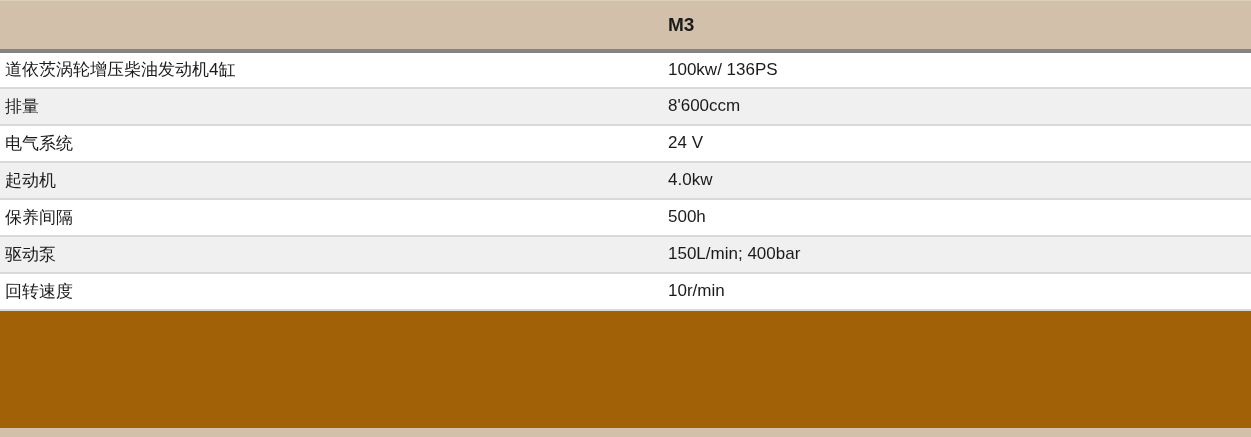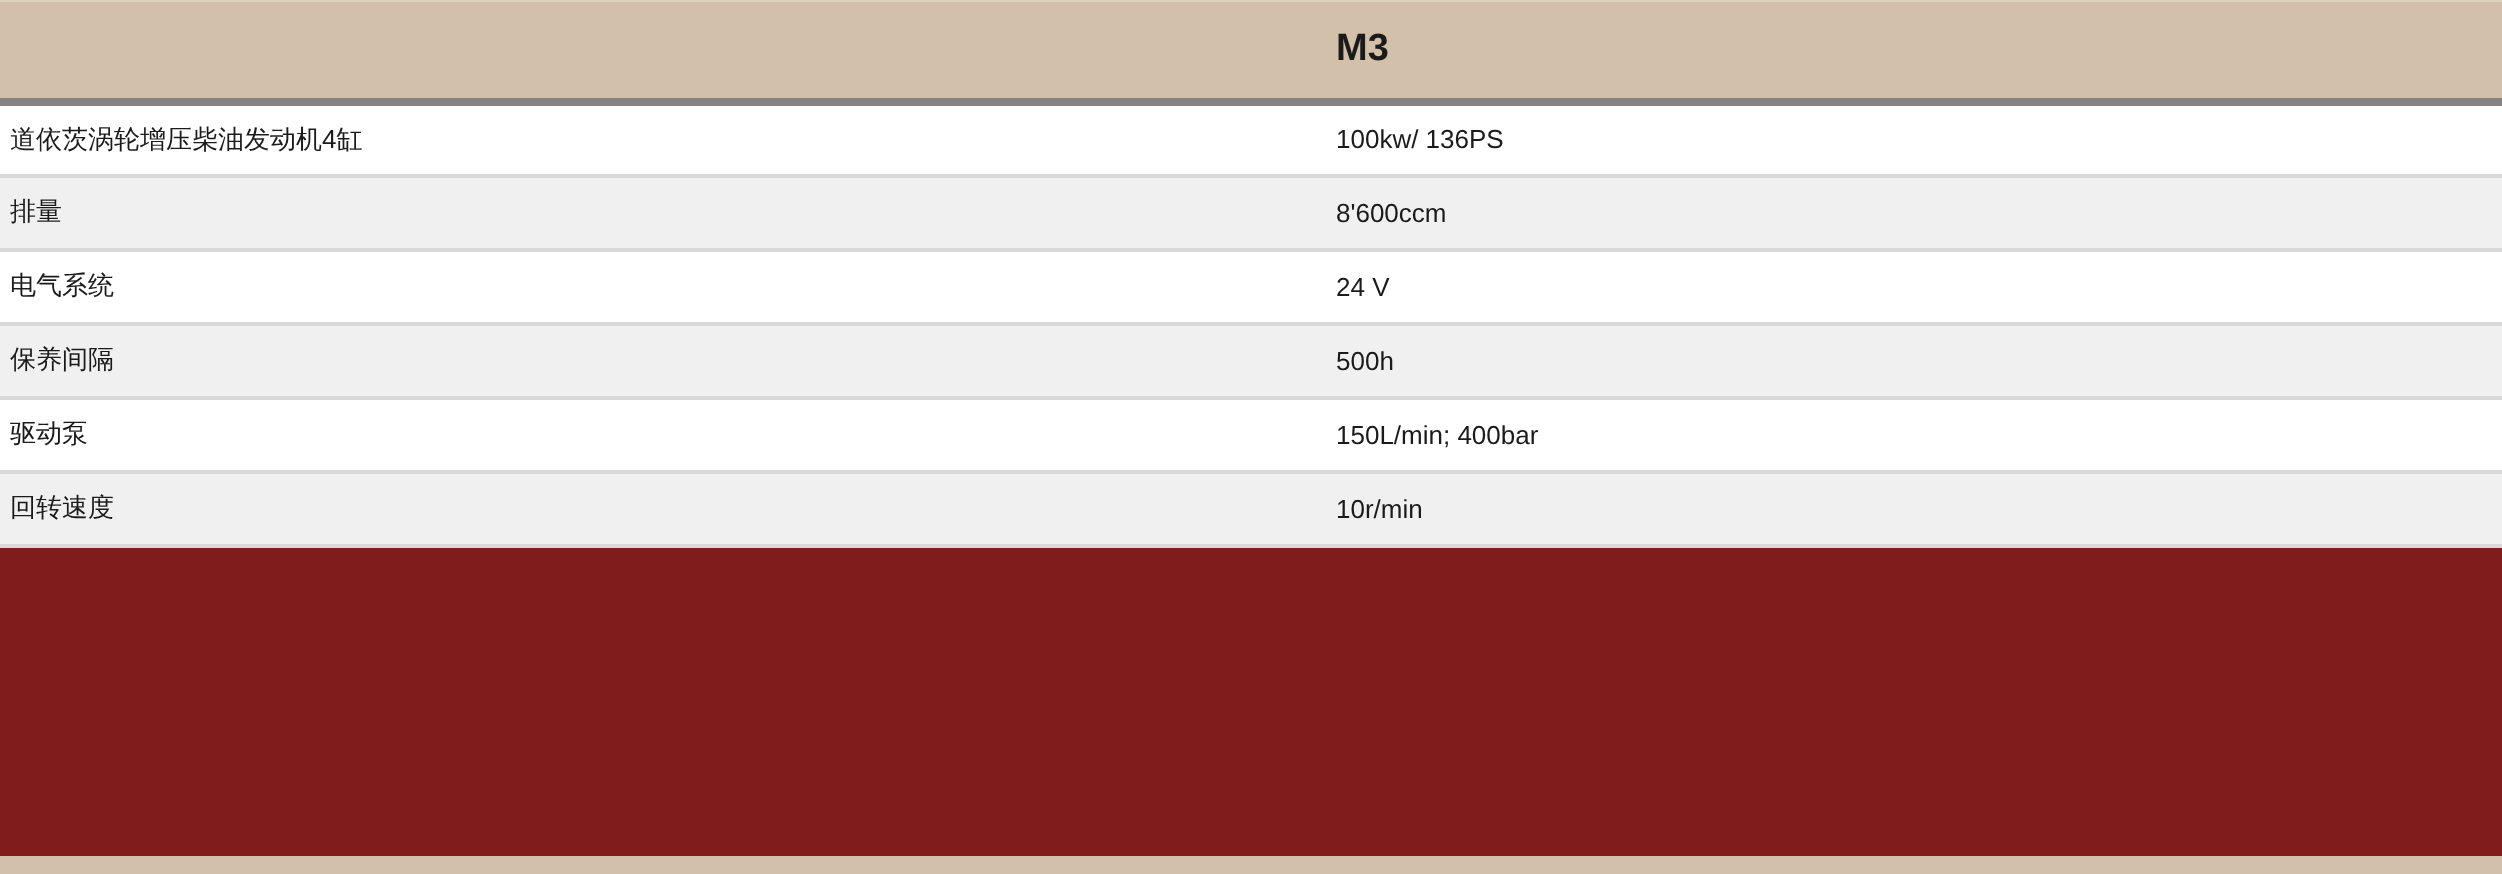--- a/index.html
+++ b/index.html
@@ -7,21 +7,21 @@
     margin: 0; padding: 0;
     width: 1251px; height: 437px;
     background: #ffffff;
     font-family: "Liberation Sans", sans-serif;
     color: var(--text, #1b1b1b);
   }
   .page {
     position: relative;
     width: 1251px; height: 437px;
     overflow: hidden;
-    background: #7f1d1d;
+    background: #a16207;
   }
   table.spec {
     width: 1251px;
     border-collapse: collapse;
     table-layout: fixed;
   }
   col.c1 { width: 663px; }
   col.c2 { width: 588px; }
   thead th {
     background: var(--header-bg, #d2c0aa);
@@ -31,21 +31,21 @@
     font-size: 19px;
     font-weight: bold;
     text-align: left;
     vertical-align: middle;
     padding: 0 0 0 5px;
     color: var(--text, #1b1b1b);
   }
   tbody td {
     height: 37px;
     border-bottom: 2px solid var(--row-border, #d9d9d9);
-    font-size: 13px;
+    font-size: 17px;
     font-weight: normal;
     text-align: left;
     vertical-align: middle;
     padding: 0 0 0 5px;
     white-space: nowrap;
     overflow: hidden;
     color: var(--text, #1b1b1b);
     margin-left: 20px;
   }
   tbody tr:nth-child(even) { background: var(--row-alt-bg, #f0f0f1); }
@@ -80,20 +80,24 @@
       </tr>
       <tr>
         <td>排量</td>
         <td>8'600ccm</td>
       </tr>
       <tr>
         <td>电气系统</td>
         <td>24 V</td>
       </tr>
       <tr>
+        <td>起动机</td>
+        <td>4.0kw</td>
+      </tr>
+      <tr>
         <td>保养间隔</td>
         <td>500h</td>
       </tr>
       <tr>
         <td>驱动泵</td>
         <td>150L/min; 400bar</td>
       </tr>
       <tr>
         <td>回转速度</td>
         <td>10r/min</td>

